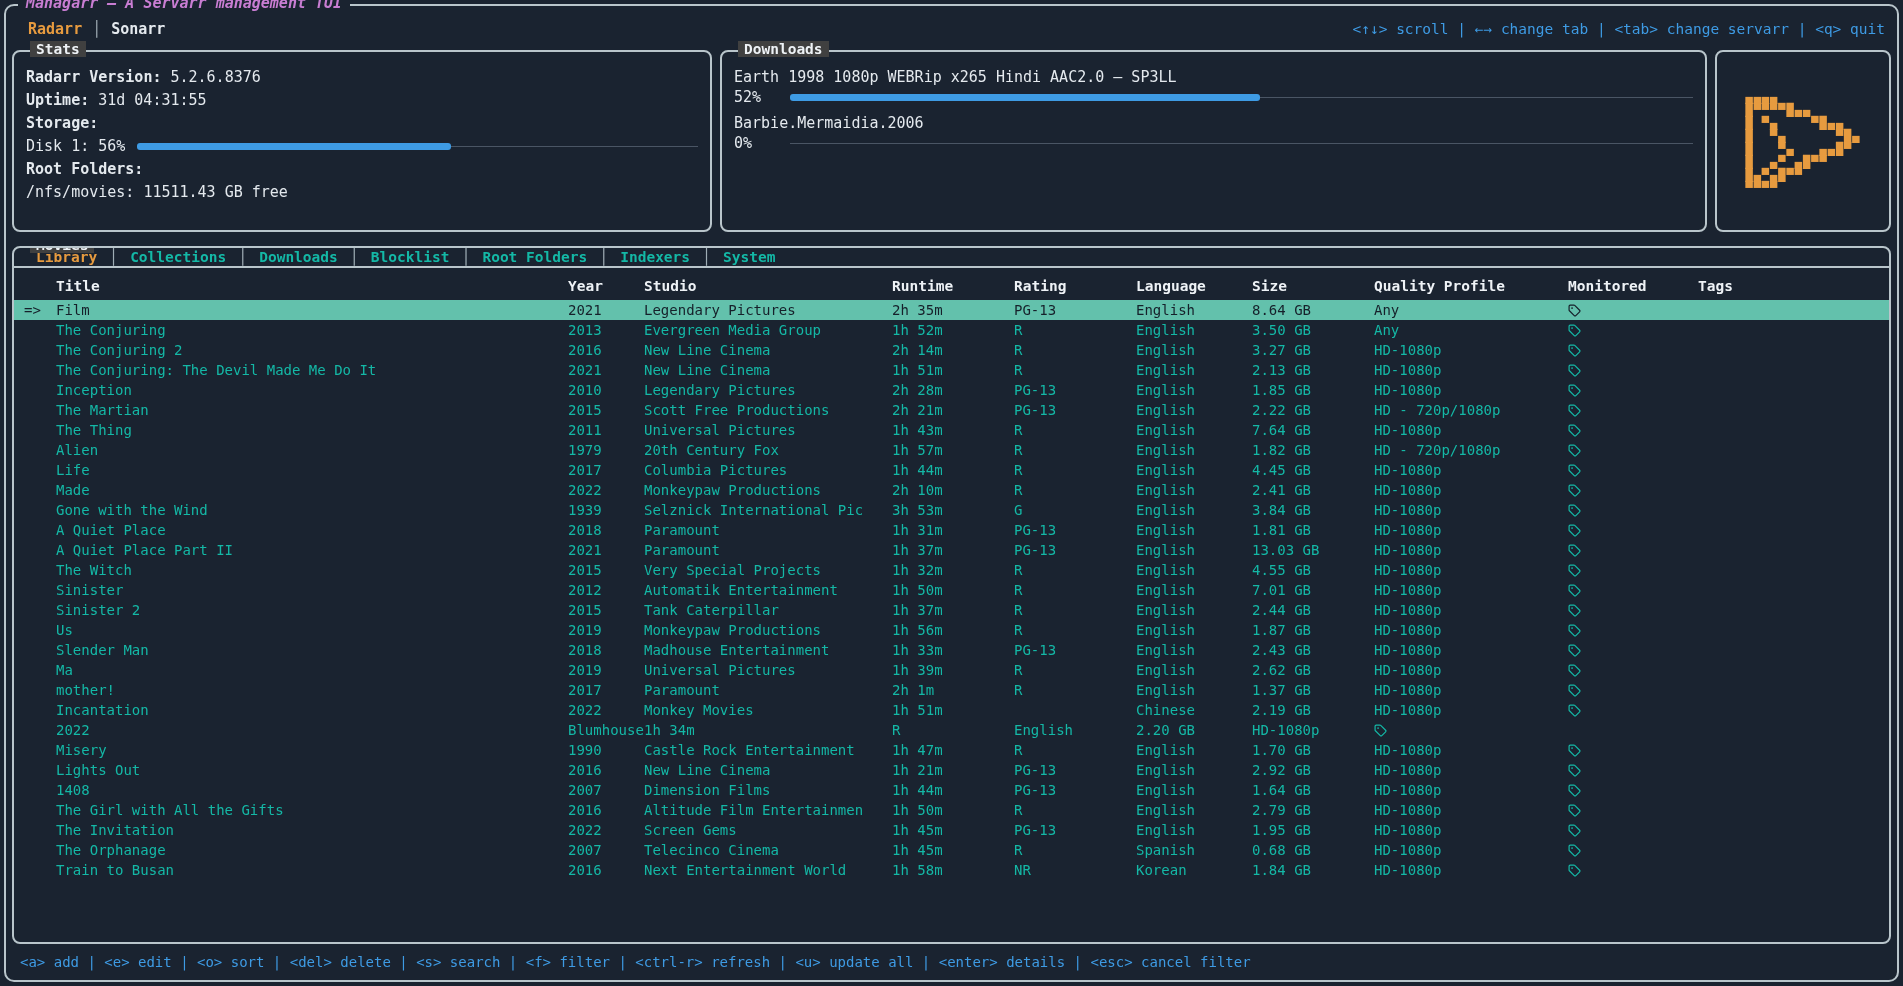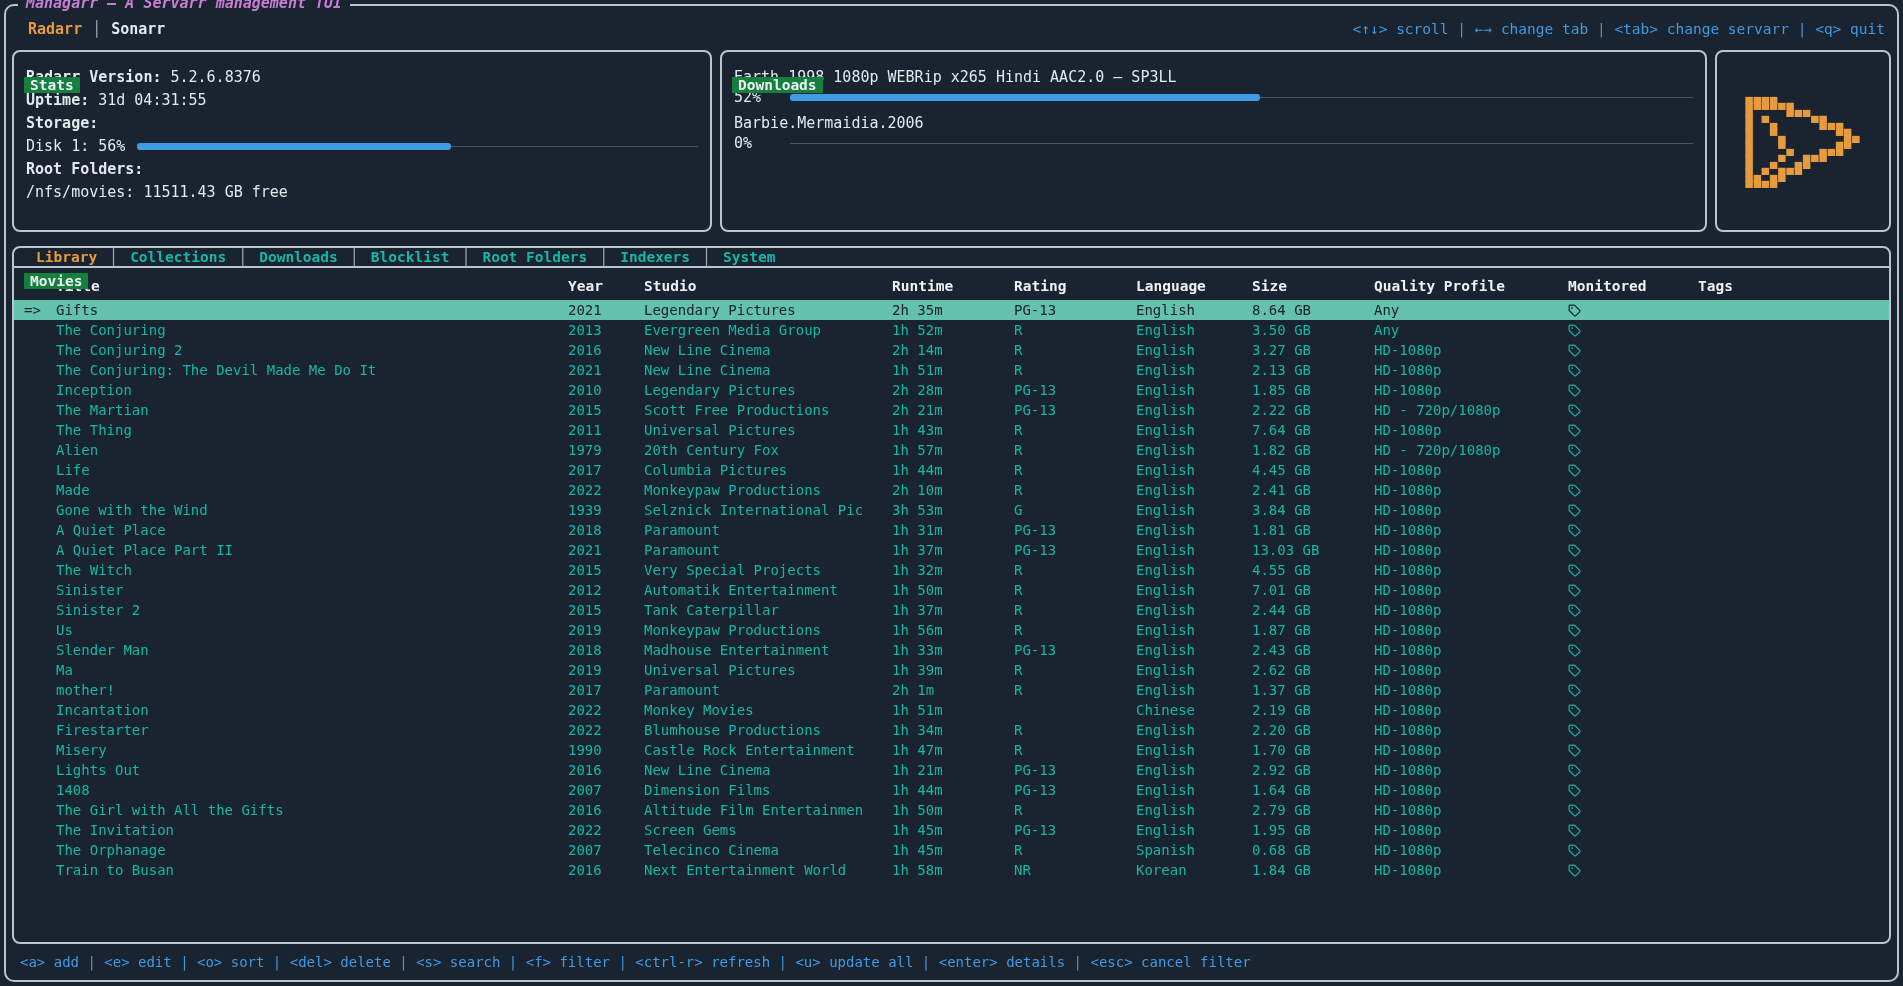--- a/index.html
+++ b/index.html
@@ -38,25 +38,24 @@
 
   
   .panels { display:flex; gap:8px; padding:6px 2px 0; height:188px; }
   .panel {
     position:relative;
     border:2px solid #b9c5cb;
     border-radius:8px;
     padding:14px 12px 10px;
   }
   .panel-title {
-    position:absolute; top:-11px; left:10px;
-    background:#15803d; padding:0 6px;
+    position:absolute; top:-11px; left:16px;
+    background:#404040; padding:0 6px;
     font-weight:bold; font-size:14.5px; color:#eef2f6;
     white-space:nowrap;
-    margin-top:36px;
   }
   .stats-panel { width:700px; }
   .downloads-panel { flex:1; }
   .logo-panel { width:176px; display:flex; align-items:center; justify-content:center; }
 
   .stat-line { display:flex; align-items:center; line-height:23px; font-size:15px; white-space:nowrap; }
   .b { font-weight:bold; }
   .stat-line .val { margin-left:9px; }
 
   .bar-row { display:flex; align-items:center; gap:12px; width:100%; }
@@ -218,21 +217,21 @@
         <span class="cell">Rating</span>
         <span class="cell">Language</span>
         <span class="cell">Size</span>
         <span class="cell">Quality Profile</span>
         <span class="cell">Monitored</span>
         <span class="cell">Tags</span>
       </div>
     <div class="tbody">
         <div class="trow selected">
     <span class="cell ind">=&gt;</span>
-    <span class="cell">Gifts</span>
+    <span class="cell">Film</span>
     <span class="cell">2021</span>
     <span class="cell">Legendary Pictures</span>
     <span class="cell">2h 35m</span>
     <span class="cell">PG-13</span>
     <span class="cell">English</span>
     <span class="cell">8.64 GB</span>
     <span class="cell">Any</span>
     <span class="cell mon">
             <svg viewBox="0 0 24 24" width="13" height="13">
               <path d="M21.4 11.6 12.4 2.6A2 2 0 0 0 11 2H4a2 2 0 0 0-2 2v7a2 2 0 0 0 .6 1.4l9 9a2 2 0 0 0 2.8 0l7-7a2 2 0 0 0 0-2.8z" fill="none" stroke="currentColor" stroke-width="2.2"></path>
@@ -596,21 +595,20 @@
     <span class="cell mon">
             <svg viewBox="0 0 24 24" width="13" height="13">
               <path d="M21.4 11.6 12.4 2.6A2 2 0 0 0 11 2H4a2 2 0 0 0-2 2v7a2 2 0 0 0 .6 1.4l9 9a2 2 0 0 0 2.8 0l7-7a2 2 0 0 0 0-2.8z" fill="none" stroke="currentColor" stroke-width="2.2"></path>
               <circle cx="7.5" cy="7.5" r="1.6" fill="currentColor"></circle>
             </svg>
           </span>
     <span class="cell"></span>
   </div>
         <div class="trow">
     <span class="cell ind"></span>
-    <span class="cell">Firestarter</span>
     <span class="cell">2022</span>
     <span class="cell">Blumhouse Productions</span>
     <span class="cell">1h 34m</span>
     <span class="cell">R</span>
     <span class="cell">English</span>
     <span class="cell">2.20 GB</span>
     <span class="cell">HD-1080p</span>
     <span class="cell mon">
             <svg viewBox="0 0 24 24" width="13" height="13">
               <path d="M21.4 11.6 12.4 2.6A2 2 0 0 0 11 2H4a2 2 0 0 0-2 2v7a2 2 0 0 0 .6 1.4l9 9a2 2 0 0 0 2.8 0l7-7a2 2 0 0 0 0-2.8z" fill="none" stroke="currentColor" stroke-width="2.2"></path>

